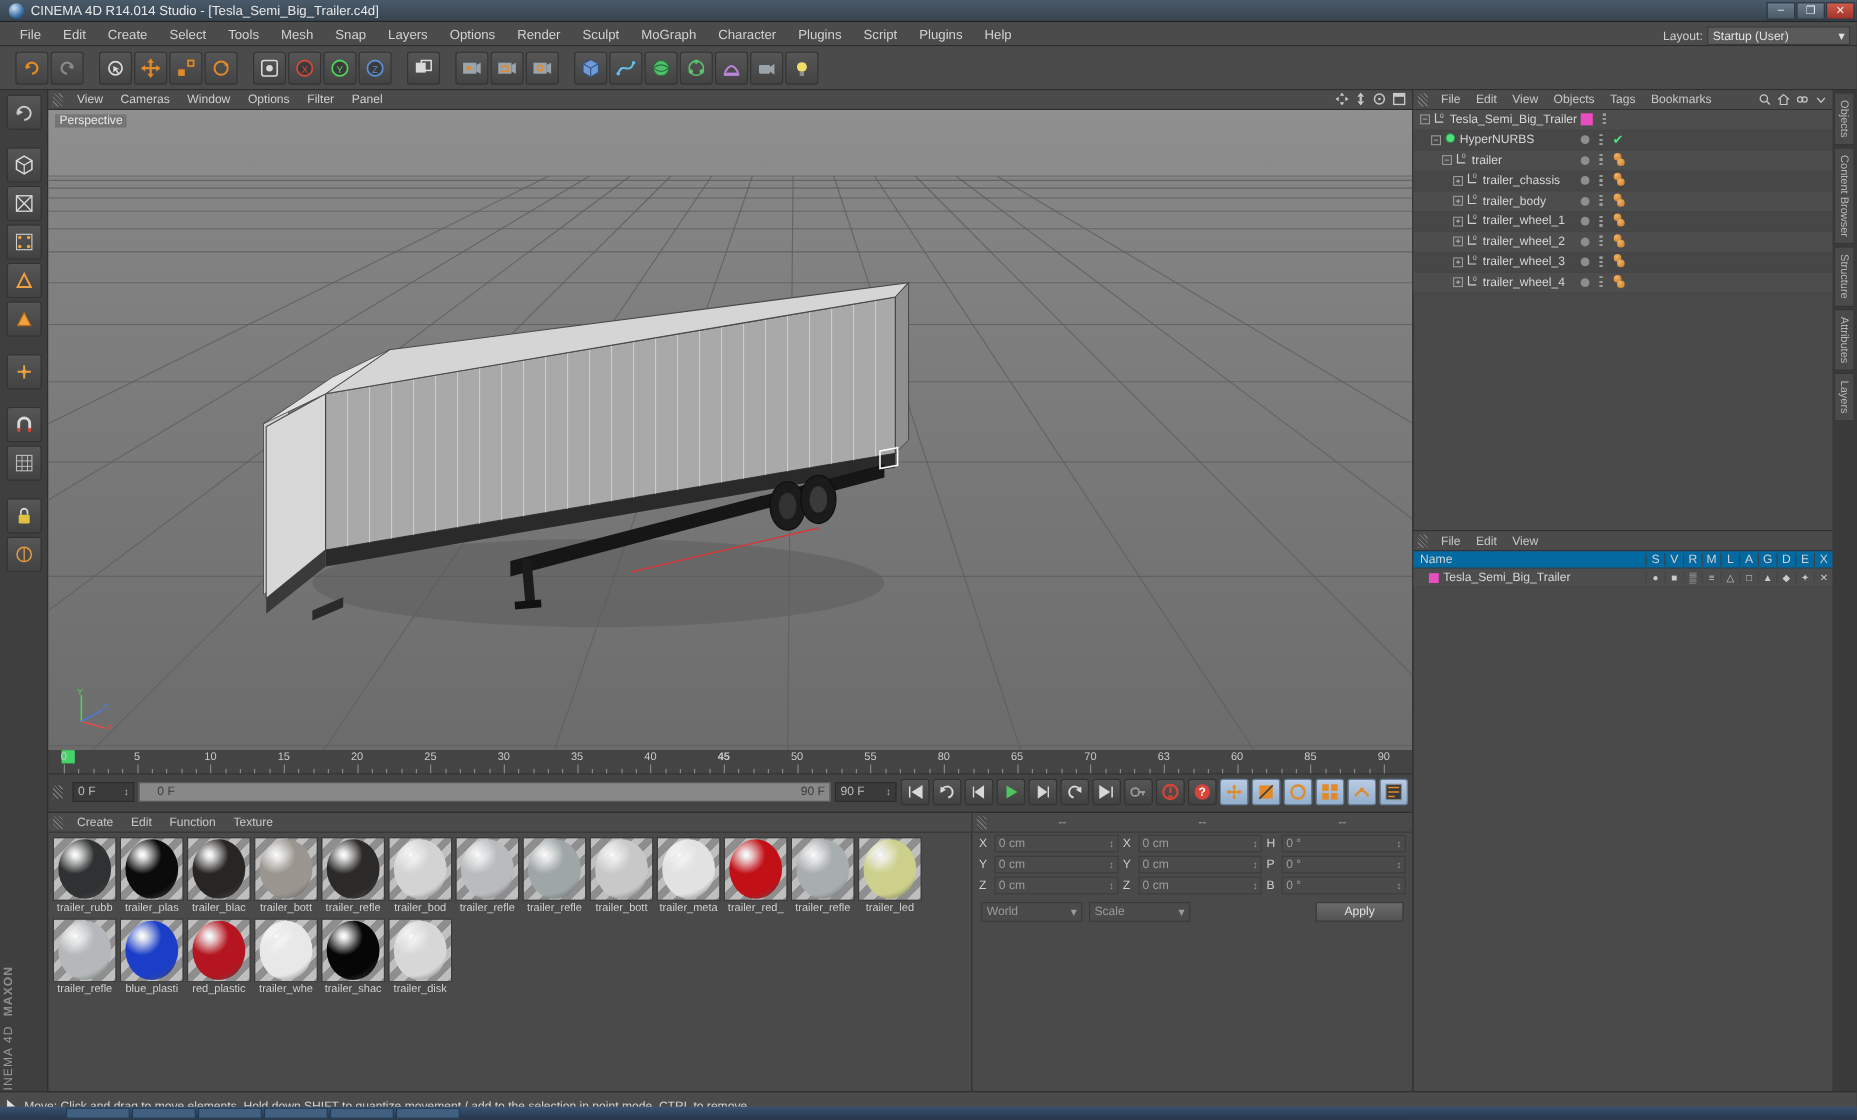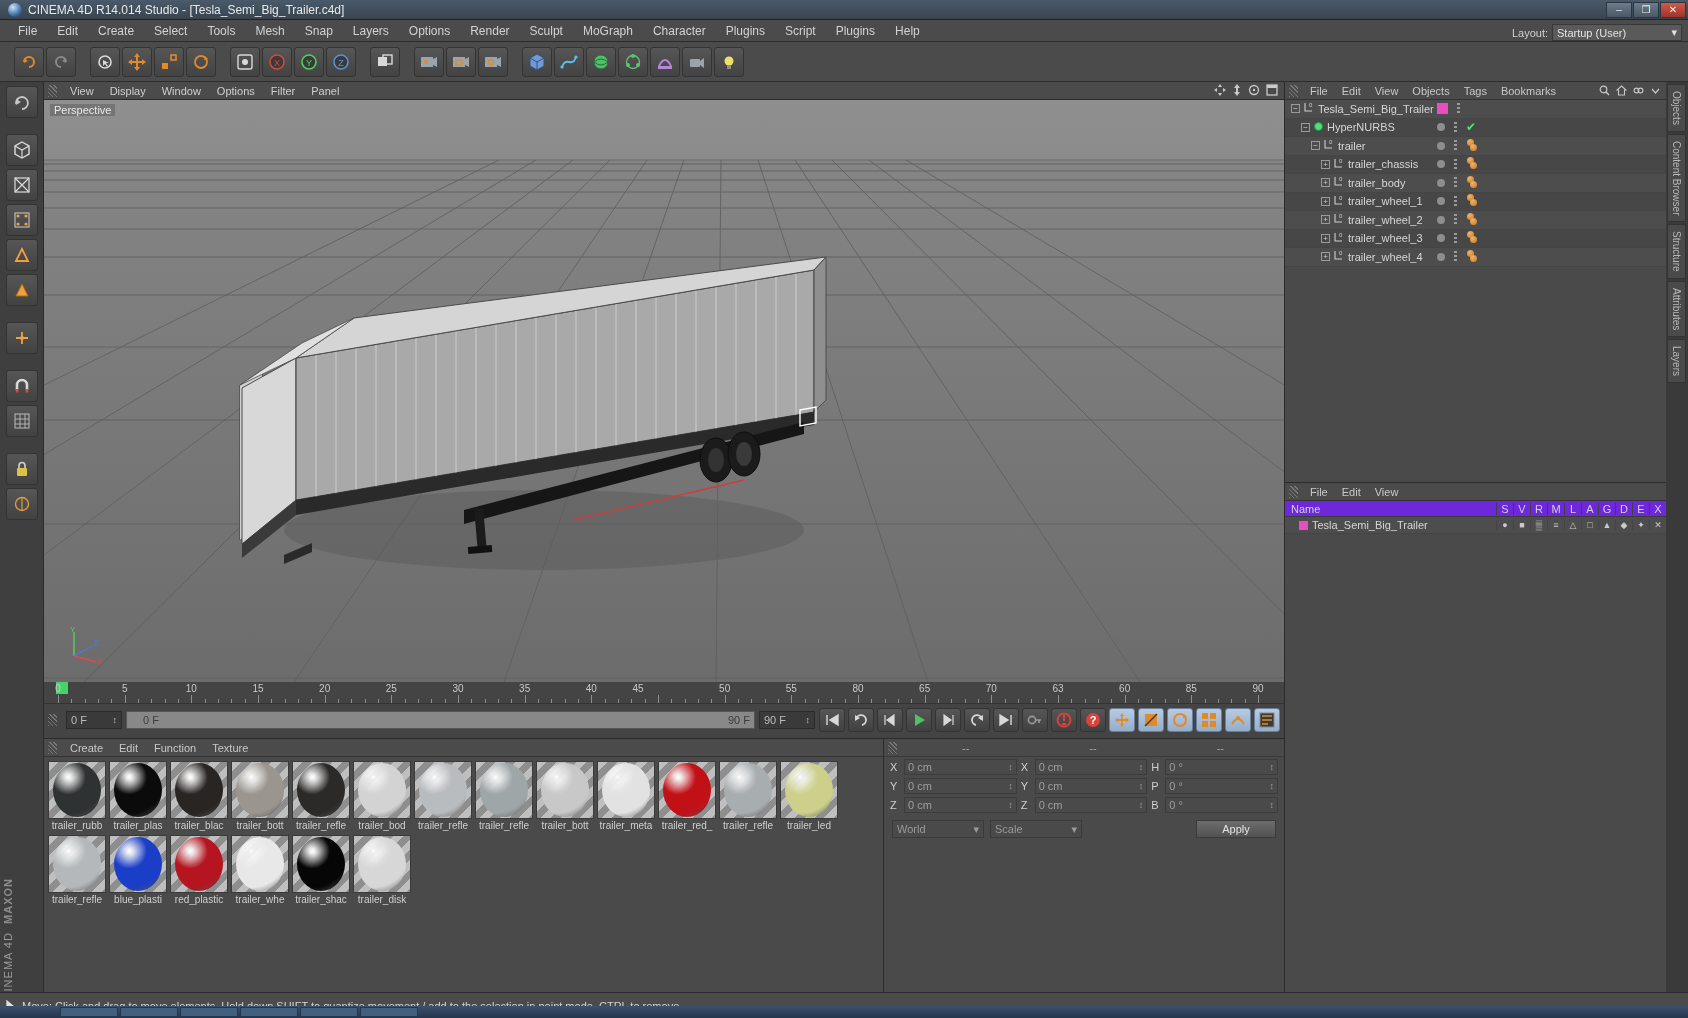--- a/index.html
+++ b/index.html
@@ -201,21 +201,21 @@
   .dots{ position:absolute; left:152px; display:flex; gap:9px; align-items:center;}
   .dot{ width:8px;height:8px;border-radius:50%; background:#8e8e8e; }
   .vdots{ width:3px;height:11px;
     background-image:repeating-linear-gradient(#9a9a9a 0 2px,transparent 2px 4px); }
   .tagarea{ position:absolute; left:182px; display:flex; gap:1px; align-items:center;}
   .tagdot{ width:7px;height:7px;border-radius:50%;
            background:radial-gradient(circle at 35% 30%,#f2b26a,#c47a20); }
 
   .attr{ position:absolute; left:0; top:400px; right:22px; bottom:0;
          background:#4a4a4a; border-left:1px solid #2b2b2b; border-top:1px solid #2b2b2b;}
-  .lhead{ height:16px; background:#6d28d9; display:flex; align-items:center;
+  .lhead{ height:16px; background:#0369a1; display:flex; align-items:center;
           border-bottom:1px solid #3a3a3a; font-size:11px; color:#d2d2d2;}
   .lhead .nm{ flex:1; padding-left:6px; }
   .lhead .col{ width:17px; text-align:center; border-left:1px solid #3f3f3f; }
   .lrow{ height:17px; display:flex; align-items:center; background:#4d4d4d;
          border-bottom:1px solid #454545; font-size:11px; }
   .lswatch{ width:9px;height:9px;background:#e84ec0; margin:0 4px 0 14px; flex:none; }
 
   
   .vtabs{ position:absolute; right:0; top:0; width:22px; bottom:0; background:#3a3a3a; }
   .vtab{ writing-mode:vertical-rl; font-size:10px; color:#b9b9b9;
@@ -497,21 +497,21 @@
         <span class="c4d">CINEMA 4D</span>
         &nbsp;<span>MAXON</span>
       </div>
     </div>
 
     <div class="vpwrap">
       <div class="vpbar">
         <div class="grip"></div>
         <div id="vpmenu" style="display:flex">
             <div class="mi">View</div>
-            <div class="mi">Display</div>
+            <div class="mi">Cameras</div>
             <div class="mi">Window</div>
             <div class="mi">Options</div>
             <div class="mi">Filter</div>
             <div class="mi">Panel</div>
           </div>
         <div class="vpicons">
           <svg width="12" height="12" viewBox="0 0 12 12">
               <path d="M6 0 L8 3 H4 Z M6 12 L4 9 H8 Z M0 6 L3 4 V8 Z M12 6 L9 8 V4 Z" fill="#c9c9c9"></path>
             </svg>
           <svg width="10" height="12" viewBox="0 0 10 12">
@@ -706,21 +706,21 @@
           <div class="tick" style="left: 494px; height: 4px;"></div>
           <div class="tick" style="left: 507.333px; height: 4px;"></div>
           <div class="tick" style="left: 520.667px; height: 4px;"></div>
           <div class="tick" style="left: 534px; height: 4px;"></div>
           <div class="lbl" style="left: 547.333px;">40</div>
           <div class="tick" style="left: 547.333px; height: 8px;"></div>
           <div class="tick" style="left: 560.667px; height: 4px;"></div>
           <div class="tick" style="left: 574px; height: 4px;"></div>
           <div class="tick" style="left: 587.333px; height: 4px;"></div>
           <div class="tick" style="left: 600.667px; height: 4px;"></div>
-          <div class="lbl" style="left: 594px;">45</div>
+          <div class="lbl" style="left: 614px; font-weight: bold;">45</div>
           <div class="tick" style="left: 614px; height: 8px;"></div>
           <div class="tick" style="left: 627.333px; height: 4px;"></div>
           <div class="tick" style="left: 640.667px; height: 4px;"></div>
           <div class="tick" style="left: 654px; height: 4px;"></div>
           <div class="tick" style="left: 667.333px; height: 4px;"></div>
           <div class="lbl" style="left: 680.667px;">50</div>
           <div class="tick" style="left: 680.667px; height: 8px;"></div>
           <div class="tick" style="left: 694px; height: 4px;"></div>
           <div class="tick" style="left: 707.333px; height: 4px;"></div>
           <div class="tick" style="left: 720.667px; height: 4px;"></div>

